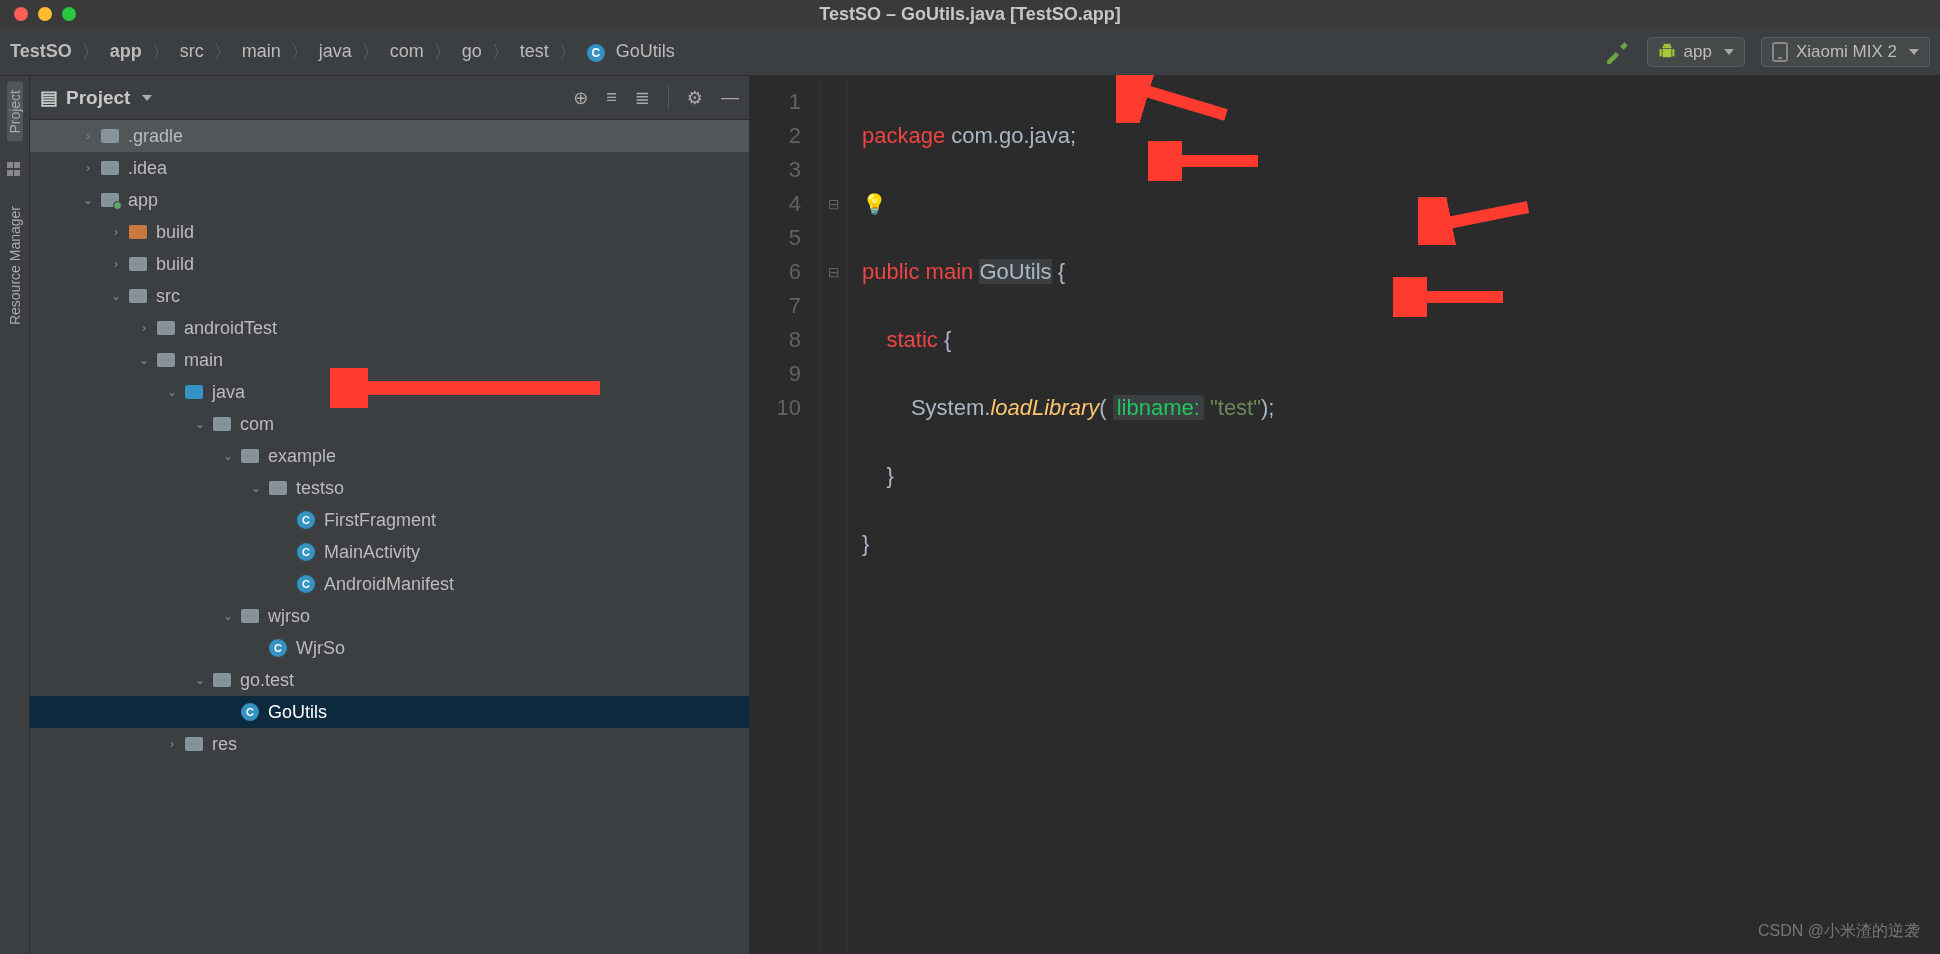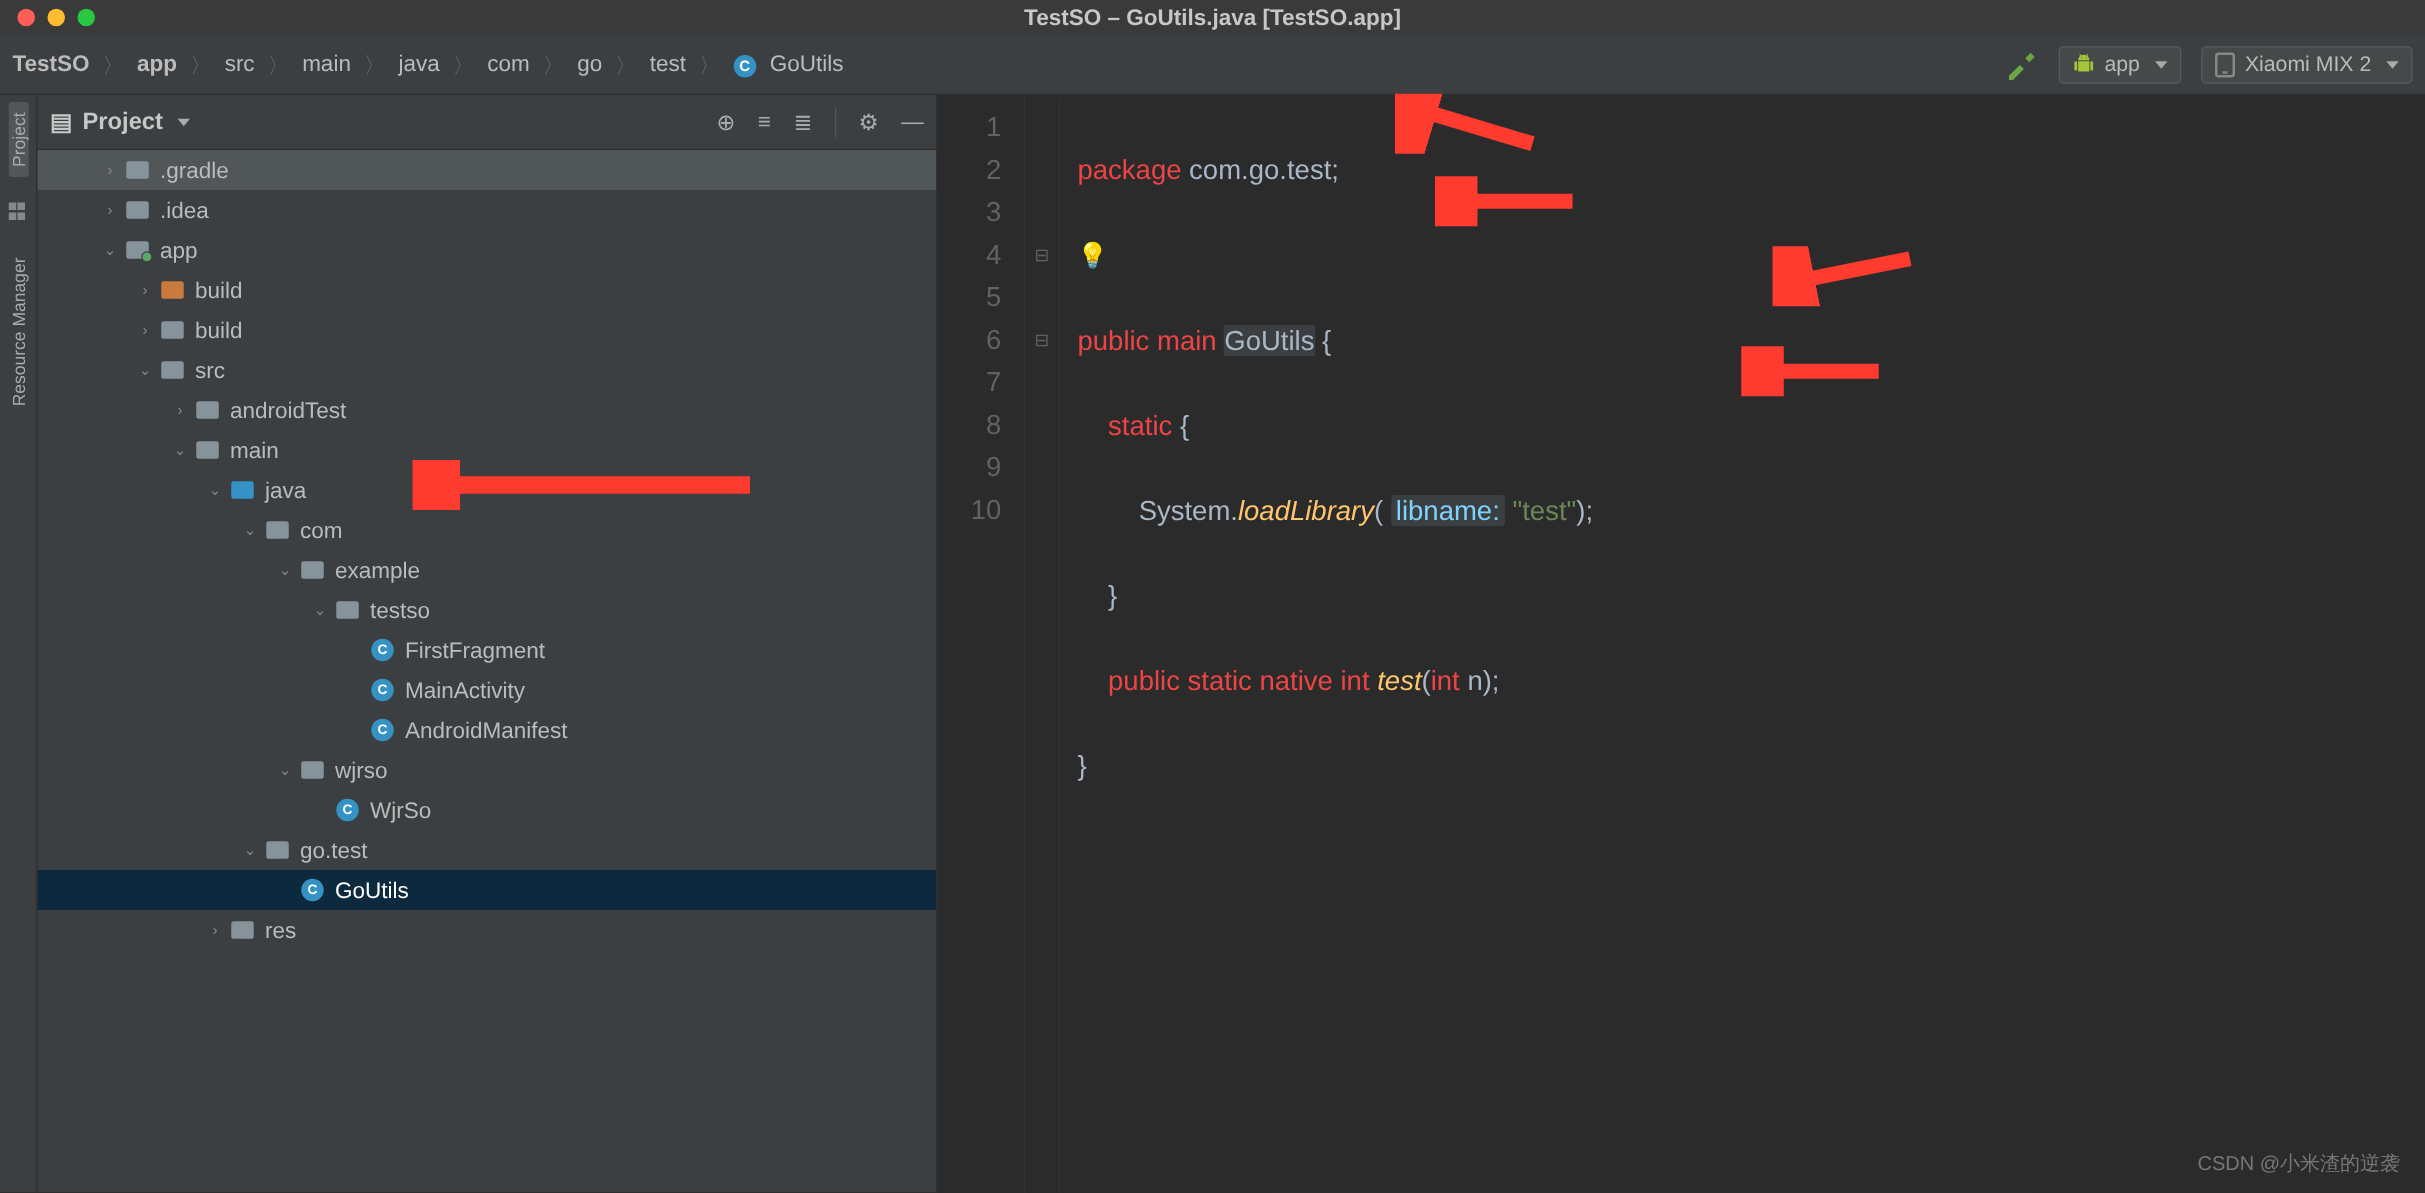--- a/index.html
+++ b/index.html
@@ -65,21 +65,21 @@
 
   .code-wrap { flex:1; display:flex; font-family: "JetBrains Mono", Menlo, Consolas, monospace; font-size:22px; line-height:34px; position:relative; }
   .gutter { width:70px; text-align:right; padding:8px 18px 0 0; color:#606366; background:#2b2b2b; position:relative; border-right:1px solid #333; }
   .gutter .ln { height:34px; }
   .fold-col { width:28px; padding-top:8px; color:#606366; background:#2b2b2b; border-right:1px solid #333; }
   .fold-col .ln { height:34px; display:flex; align-items:center; justify-content:center; font-size:14px; }
   .code { flex:1; padding:8px 0 0 14px; white-space:pre; color:#a9b7c6; position:relative; }
   .kw { color:#ef4444; }
   .fn { color:#ffc66d; font-style:italic; }
   .str { color:#6a8759; }
-  .hint { color:#7dd3fc; background:#3b3f41; border-radius:3px; padding:0 4px; }
+  .hint { color:#22c55e; background:#3b3f41; border-radius:3px; padding:0 4px; }
   .classname { background:#3b3f41; }
   .bulb { font-size:20px; }
 
   .watermark { position:absolute; right:20px; bottom:12px; color:#777; font-size:16px; }
 </style>
 </head>
 <body>
 
 <div class="titlebar">
   <div class="dots">
@@ -339,27 +339,26 @@
           <div class="ln"></div>
           <div class="ln">⊟</div>
           <div class="ln"></div>
           <div class="ln">⊟</div>
           <div class="ln"></div>
           <div class="ln"></div>
           <div class="ln"></div>
           <div class="ln"></div>
         </div>
       <div class="code">
-<div><span class="kw">package</span><span> com.go.test;</span></div>
+<div><span class="kw">package</span><span> com.go.java;</span></div>
 <div><span class="bulb">💡</span></div>
 <div><span class="kw">public</span> <span class="kw">main</span> <span class="classname">GoUtils</span><span> {</span></div>
 <div>    <span class="kw">static</span><span> {</span></div>
 <div>        <span>System.</span><span class="fn">loadLibrary</span><span>( </span><span class="hint">libname:</span> <span class="str">"test"</span><span>);</span></div>
 <div>    <span>}</span></div>
-<div>    <span class="kw">public</span> <span class="kw">static</span> <span class="kw">native</span> <span class="kw">int</span> <span class="fn">test</span><span>(</span><span class="kw">int</span><span> n);</span></div>
 <div><span>}</span></div>
 <div> </div>
 <div> </div>
 
         
         <div class="red-arrow" style="left:268px; top:-2px;"><svg width="120" height="48">
               <defs>
                 <marker id="ah2" markerWidth="12" markerHeight="12" refX="2" refY="5" orient="auto">
                   <path d="M0,0 L0,10 L12,5 z" fill="#ff3b30"></path>
                 </marker>

